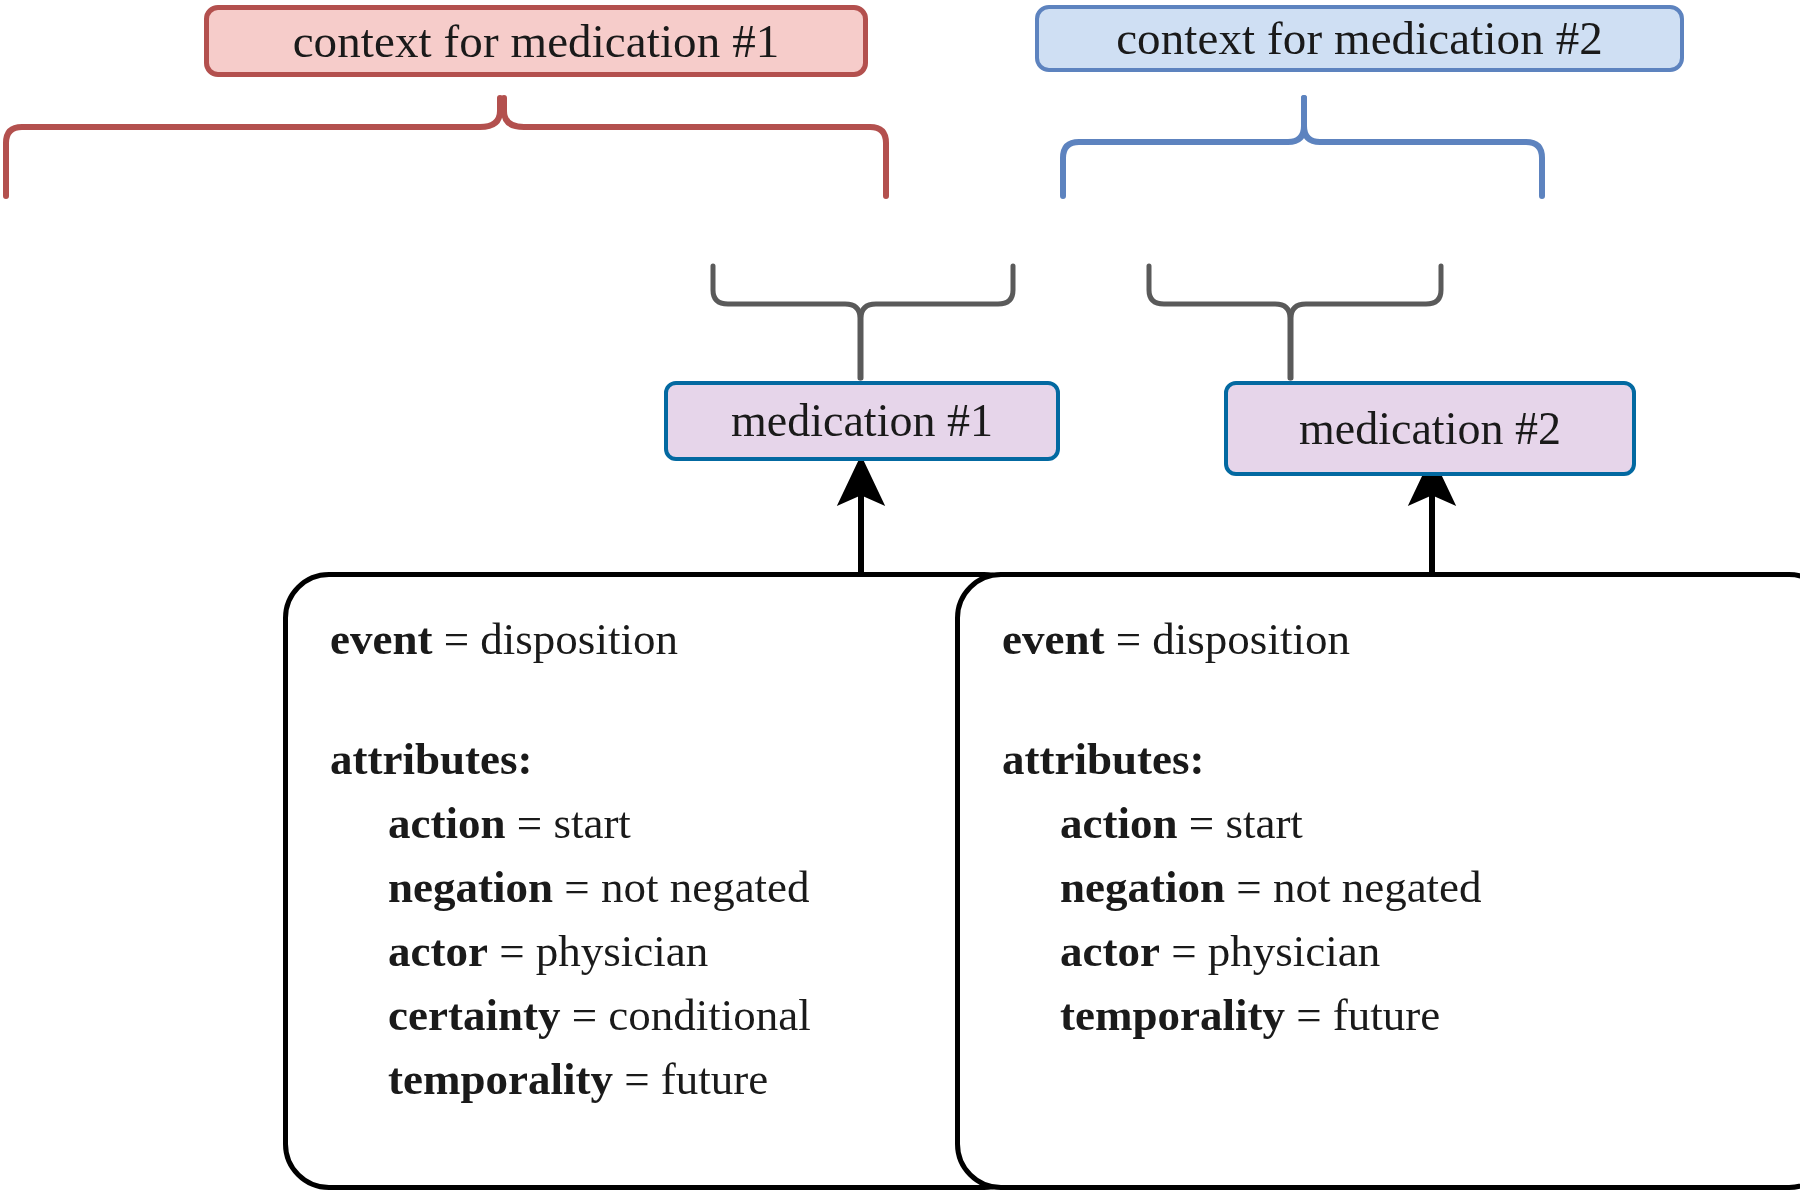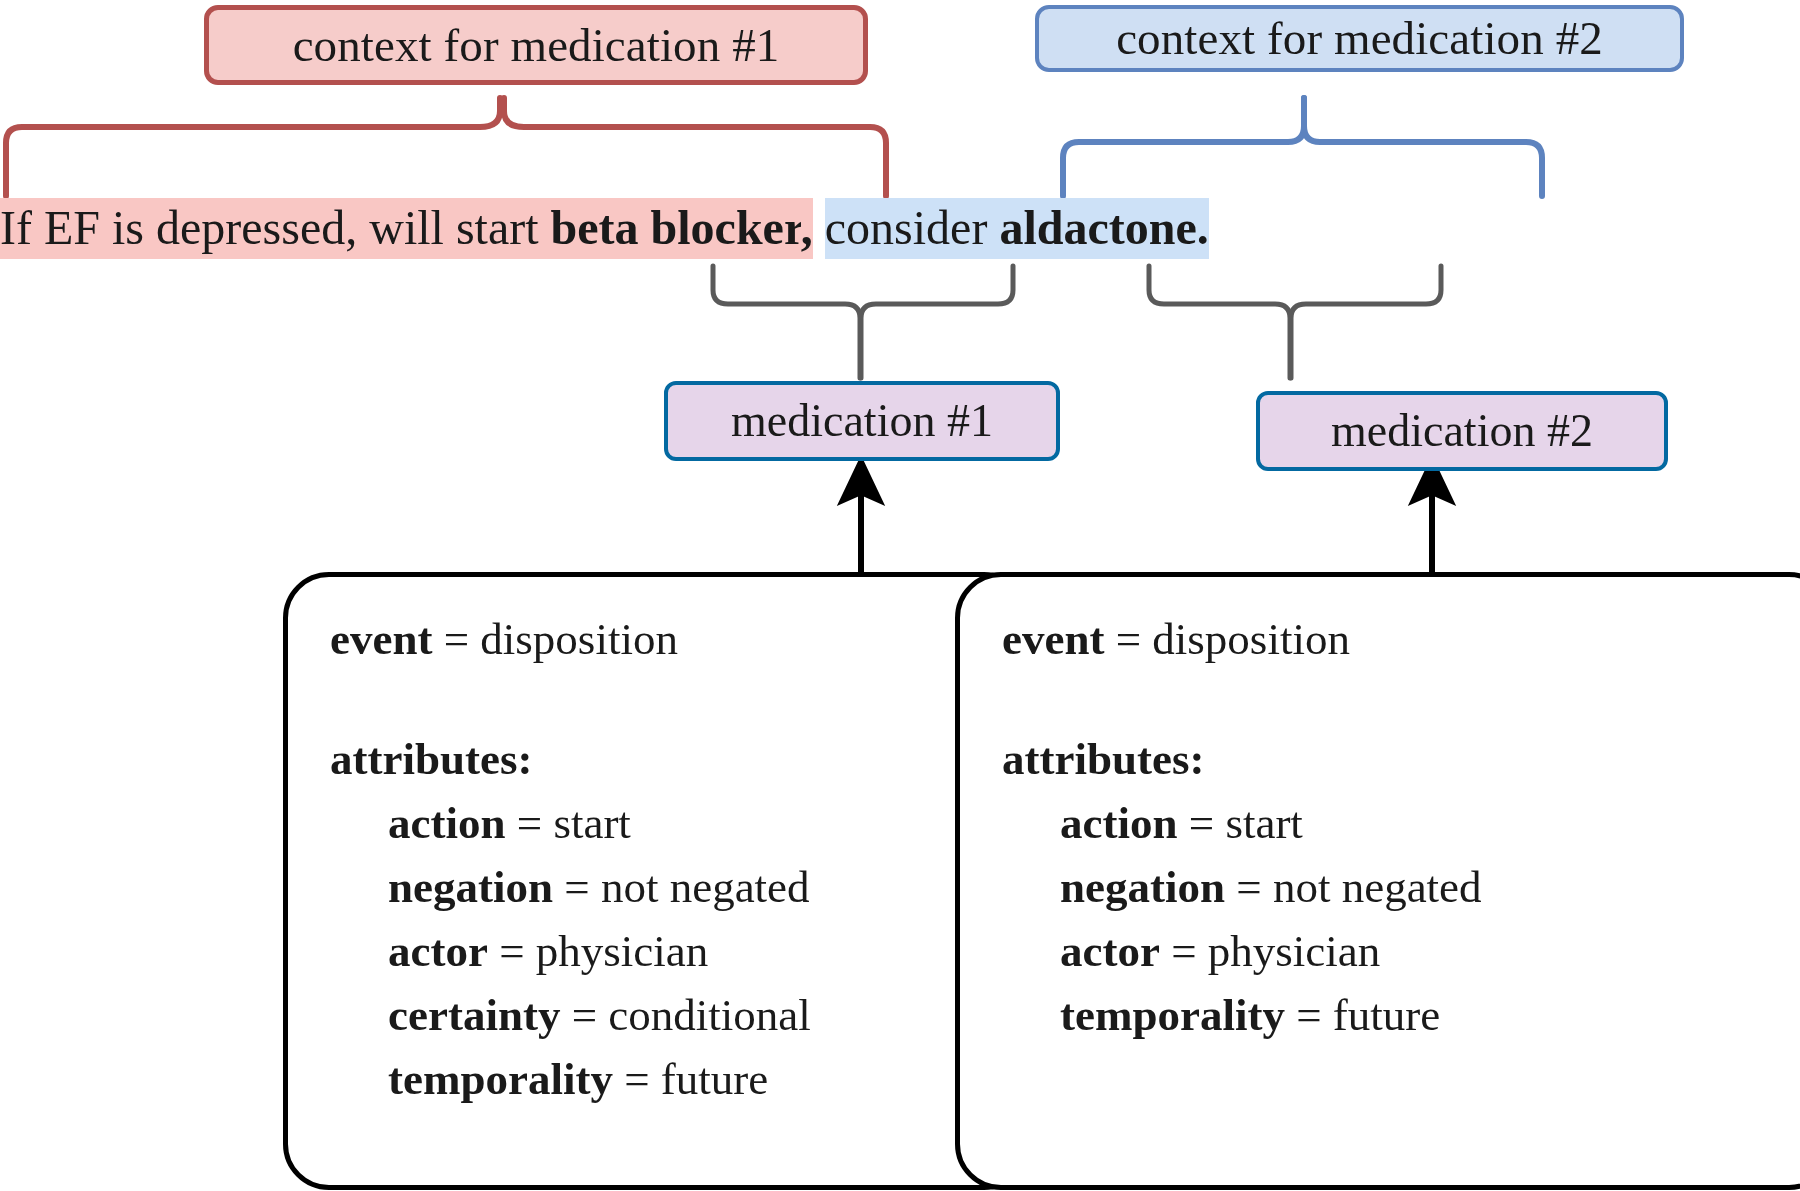--- a/index.html
+++ b/index.html
@@ -4,40 +4,40 @@
 <style>
   html,body{margin:0;padding:0;background:#ffffff;}
   body{width:1800px;height:1191px;position:relative;overflow:hidden;
        font-family:"Liberation Serif","DejaVu Serif",serif;color:#1a1a1a;}
   .stage{position:absolute;left:0;top:0;width:1800px;height:1191px;}
 
   
   .ctx-box{position:absolute;border-radius:14px;display:flex;align-items:center;
            justify-content:center;box-sizing:border-box;}
   .ctx-box span{font-size:47px;line-height:1;letter-spacing:.1px;white-space:nowrap;}
-  #ctx1{left:204px;top:5px;width:664px;height:80px;
+  #ctx1{left:204px;top:5px;width:664px;height:72px;
         background:#f6ccca;border:5px solid #b3504e;}
   #ctx2{left:1035px;top:5px;width:649px;height:67px;
         background:#cfdff3;border:4px solid #5d83bf;text-align:center;}
 
   
   .sentence{position:absolute;left:0px;top:200px;width:1800px;height:56px;
             white-space:nowrap;font-size:48px;line-height:56px;}
   .sentence .seg{padding:3px 0 5px 0;}
   .hl-pink{background:#f9c7c4;}
   .hl-blue{background:#cde1f7;}
   .sentence b{font-weight:bold;}
 
   
   .med-box{position:absolute;border-radius:12px;display:flex;align-items:center;
            justify-content:center;box-sizing:border-box;background:#e6d5ea;
            border:4px solid #0369a1;}
   .med-box span{font-size:46px;line-height:1;white-space:nowrap;}
   #med1{left:664px;top:381px;width:396px;height:80px;}
-  #med2{left:1224px;top:391px;width:412px;height:80px;margin-left:32px;}
+  #med2{left:1224px;top:381px;width:412px;height:95px;}
 
   
   .attr-box{position:absolute;box-sizing:border-box;border:5px solid #000000;
             border-radius:46px;background:#ffffff;}
   #attr1{left:283px;top:572px;width:747px;height:618px;}
   #attr2{left:955px;top:572px;width:880px;height:618px;}
   .attr-inner{position:absolute;left:0;top:0;padding:22px 0 0 42px;margin-top:8px;}
   .attr-line{font-size:45px;line-height:64px;white-space:nowrap;}
   .attr-line.indent{padding-left:58px;}
   .attr-line .k{font-weight:bold;}
@@ -84,21 +84,20 @@
     </g>
   </svg>
 
   <div class="ctx-box" id="ctx1">
     <span>context for medication #1</span>
   </div>
   <div class="ctx-box" id="ctx2">
     <span>context for medication #2</span>
   </div>
 
-  <div class="sentence" id="sentence"><span class="seg hl-pink">If EF is depressed, will start </span><b class="seg hl-pink">beta blocker</b><b class="seg hl-pink">,</b><span class="seg"> </span><span class="seg hl-blue">consider </span><b class="seg hl-blue">aldactone.</b></div>
 
   <div class="med-box" id="med1">
     <span>medication #1</span>
   </div>
   <div class="med-box" id="med2">
     <span>medication #2</span>
   </div>
 
   <div class="attr-box" id="attr1">
     <div class="attr-inner">

